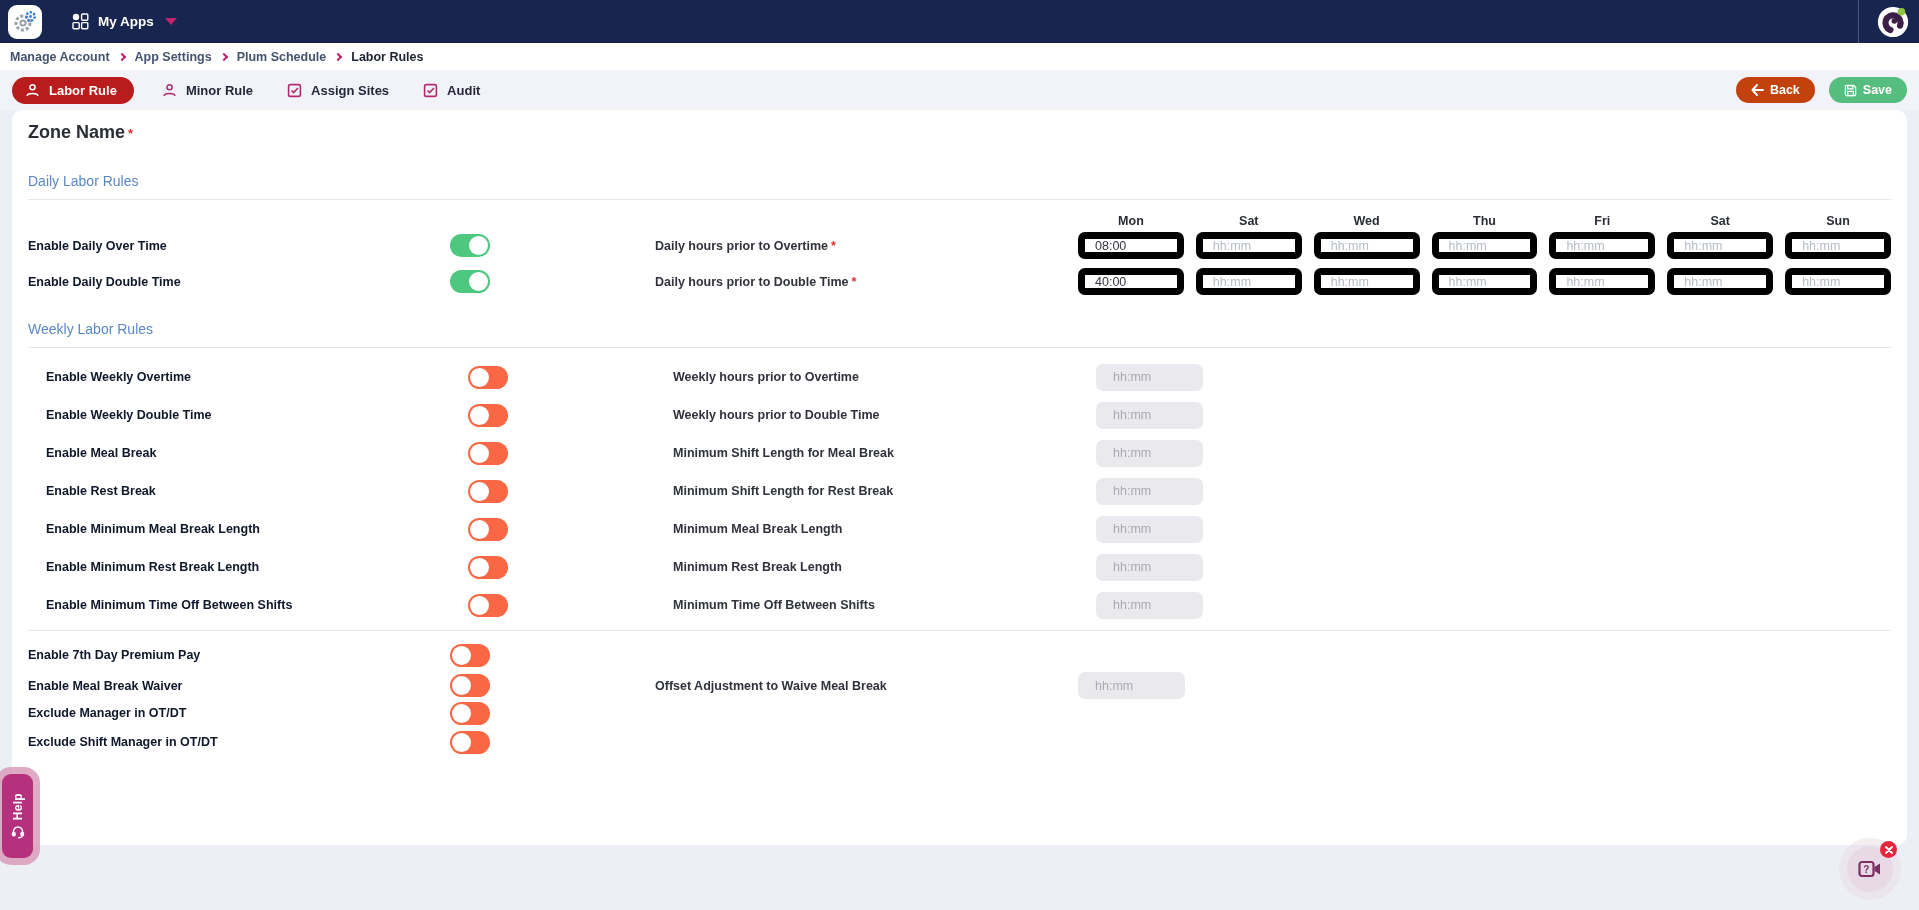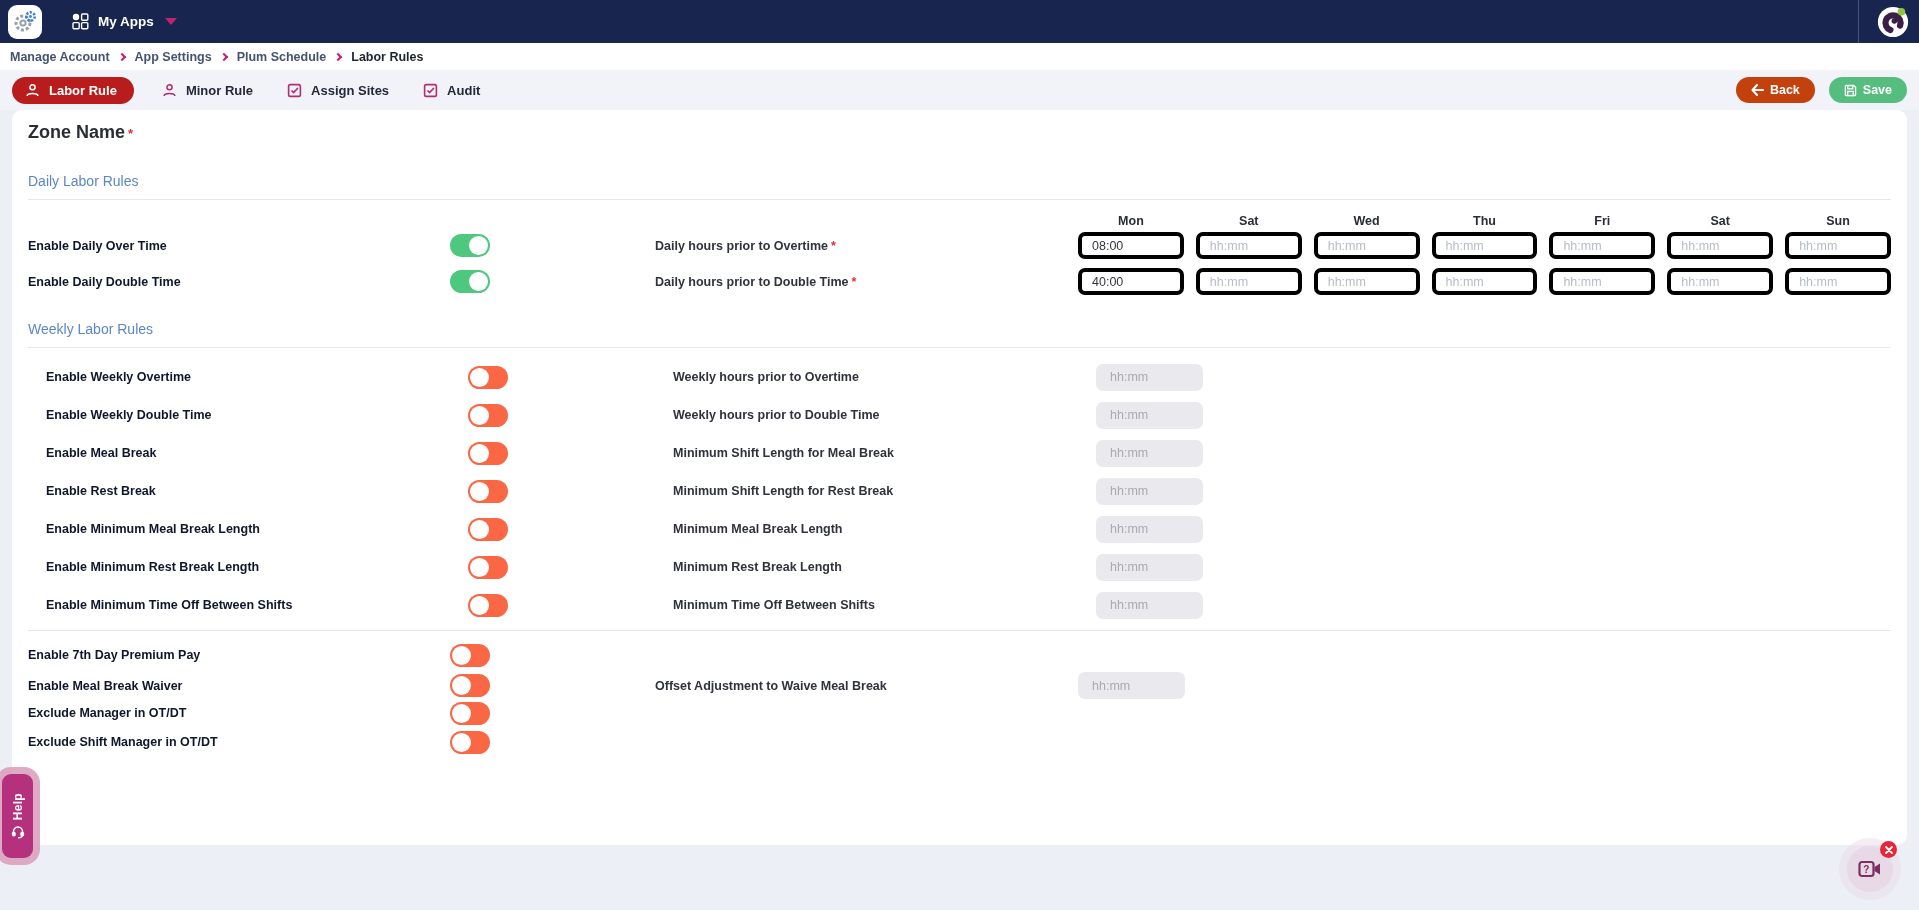--- a/index.html
+++ b/index.html
@@ -39,21 +39,21 @@
   .zone-input { display:block; margin-top:7px; width:372px; height:28px; border:1px solid #d9dde6; border-radius:7px; padding:0 12px; font-size:12.5px; color:#4a4f5a; font-family:inherit; }
   .section-title { color:#5b87c5; font-size:14px; font-weight:500; margin-top:26px; }
   .section-title.first { margin-top:30px; }
   .divider { border:none; border-top:1px solid #e6e8f0; margin-top:10px; }
   .frow { display:grid; grid-template-columns:422px 205px 423px 1fr; align-items:center; }
   .header-row { margin:14px 0 4px; }
   .day-label { font-weight:700; font-size:12.5px; color:#2a2d35; text-align:center; }
   .day-inputs { display:grid; grid-template-columns:repeat(7,1fr); gap:12px; }
   .llabel { font-weight:600; font-size:12.5px; color:#0f172a; }
   .mlabel { font-weight:600; font-size:12.5px; color:#30333c; }
-  .txt { height:27px; border:4px solid #000000; border-radius:7px; padding:0 10px; font-size:12.5px; color:#33363f; font-family:inherit; width:100%; }
+  .txt { height:27px; border:7px solid #000000; border-radius:7px; padding:0 10px; font-size:12.5px; color:#33363f; font-family:inherit; width:100%; }
   .txt::placeholder, .zone-input::placeholder { color:#b6bcc6; }
   .txt.dis { background:#e9e9ee; border-color:#e9e9ee; }
   .txt.dis::placeholder { color:#a9abb3; }
   .c4 .txt { width:107px; }
   .daily { margin-bottom:9px; }
   .weekly-rows { margin-top:14px;margin-left:18px; }
   .weekly { margin-bottom:8px; height:30px; }
   .misc-rows { margin-top:12px; }
   .misc { margin-bottom:5px; height:24px; }
   

